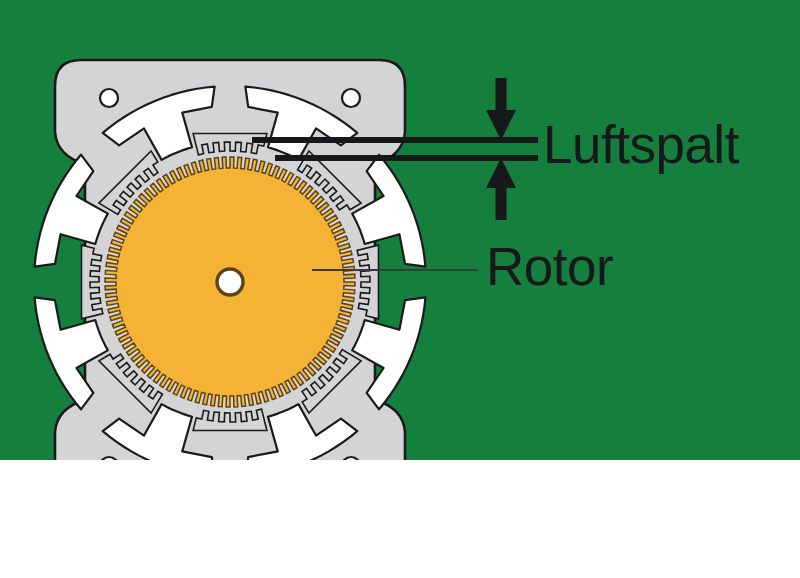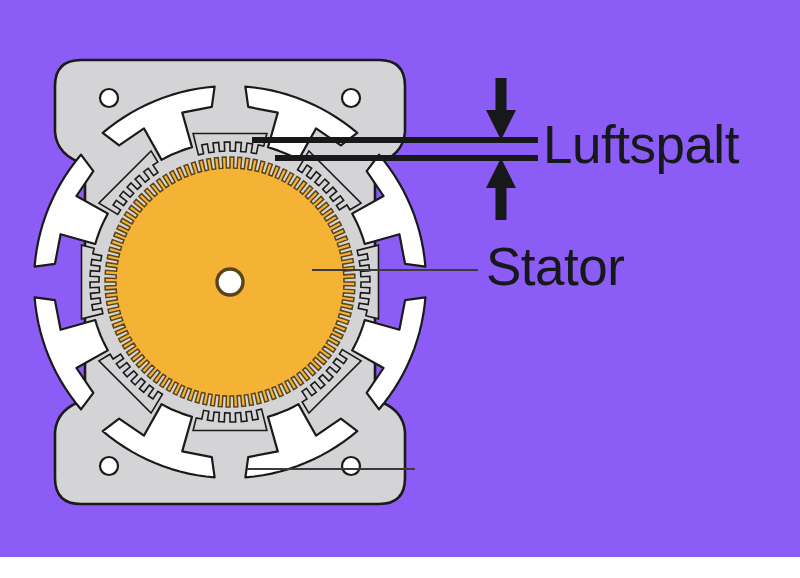--- a/index.html
+++ b/index.html
@@ -1,17 +1,17 @@
 <!DOCTYPE html>
 <html><head>
 <meta charset="utf-8">
 <style>
   html,body{margin:0;padding:0;background:#ffffff;}
   #stage{
-    position:relative;width:800px;height:557px;background:#8b5cf6;
+    position:relative;width:800px;height:460px;background:#15803d;
     font-family:"Liberation Sans", sans-serif;overflow:hidden;
   }
   #diagram-svg{position:absolute;left:0;top:0;width:800px;height:578px;}
   .label-text{
     position:absolute;color:#17181a;font-weight:400;
     font-family:"Liberation Sans", sans-serif;white-space:nowrap;
     letter-spacing:-0.5px;line-height:1;
   }
   #label-luftspalt{left:543px;top:118px;font-size:53px;}
   #label-rotor{left:486px;top:240px;font-size:53px;}
@@ -69,15 +69,15 @@
         <rect x="495.5" y="78" width="11" height="34" fill="#17181a"></rect>
         <polygon points="486,110 516,110 501,140" fill="#17181a"></polygon>
         <rect x="495.5" y="186" width="11" height="34" fill="#17181a"></rect>
         <polygon points="486,188 516,188 501,158" fill="#17181a"></polygon>
         <line x1="312" y1="270" x2="478" y2="270" stroke="#3a3a3a" stroke-width="2.2"></line>
         <line x1="247" y1="469" x2="415" y2="469" stroke="#3a3a3a" stroke-width="2.2"></line>
       </g>
   </svg>
 
   <div class="label-text" id="label-luftspalt">Luftspalt</div>
-  <div class="label-text" id="label-rotor">Stator</div>
+  <div class="label-text" id="label-rotor">Rotor</div>
 
 </div>
 
 </body></html>

